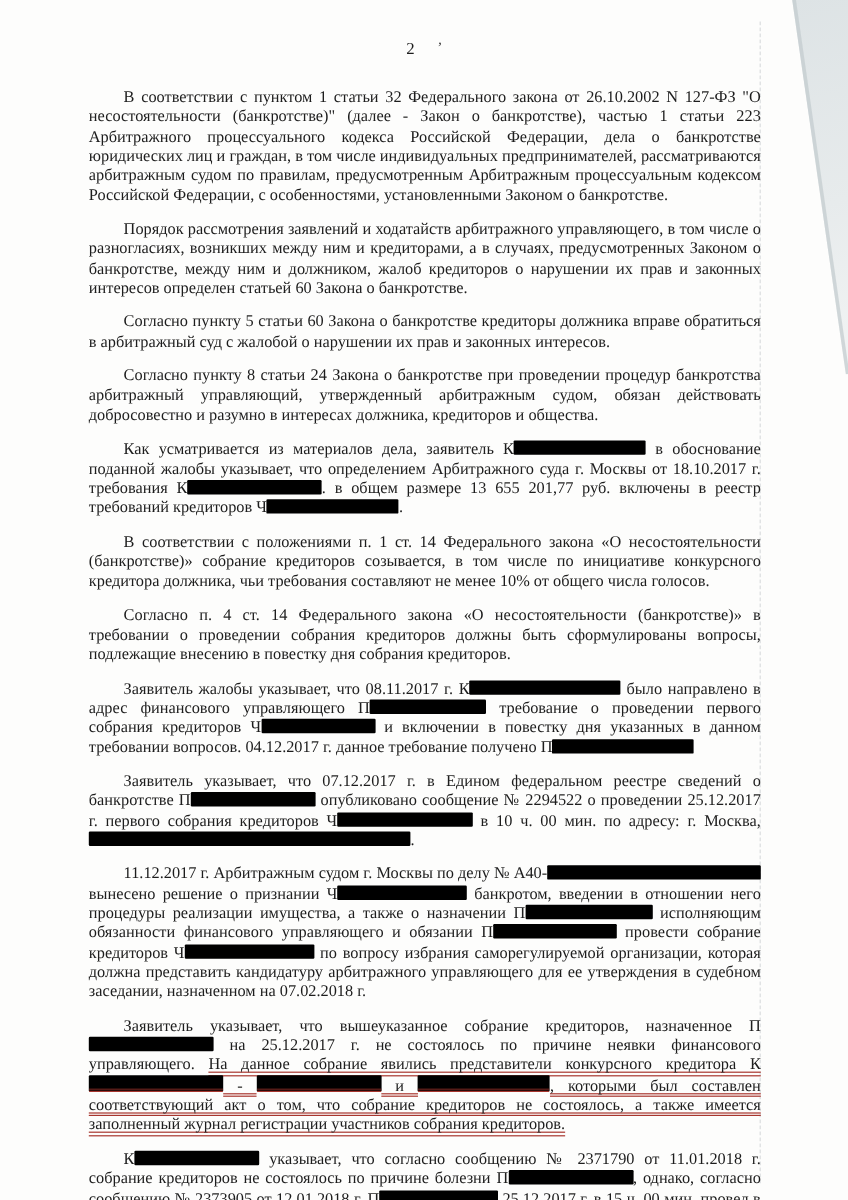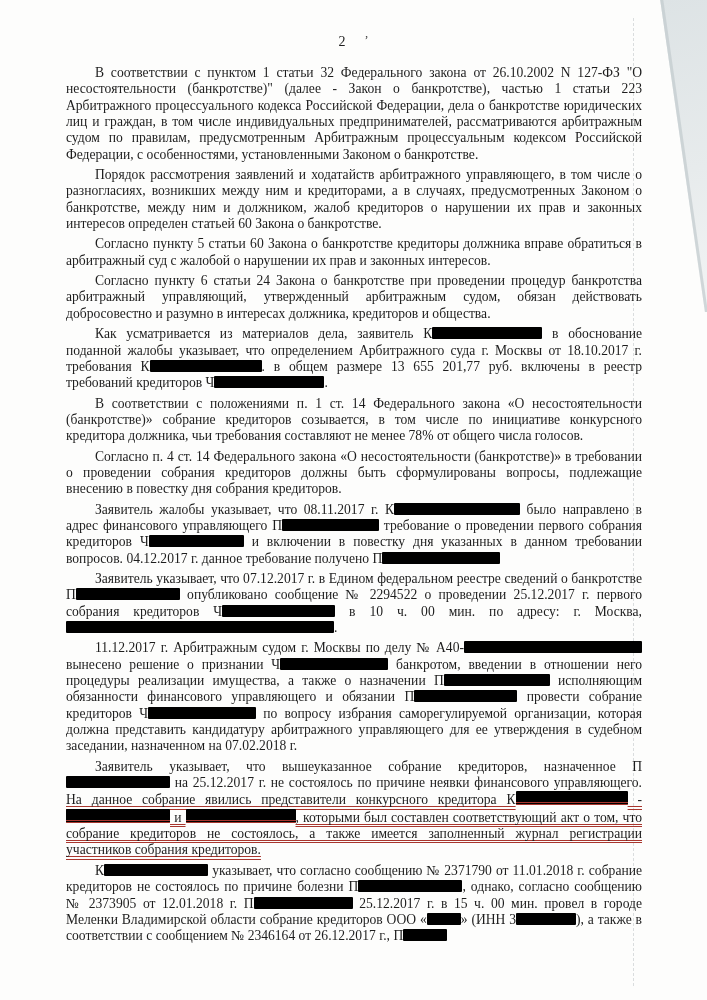--- a/index.html
+++ b/index.html
@@ -36,21 +36,21 @@
   .page-number-mark{
     display:inline-block;margin-left:18px;font-size:12px;color:#3a3a3a;
     transform:translateY(-2px);
   }
   .body-text{
     position:absolute;left:62px;top:61px;width:584px;
     font-size:13.6px;line-height:16.35px;
     text-align:justify;
     -webkit-hyphens:auto;hyphens:auto;
   }
-  .body-text p{margin:4px;text-indent:29px;}
+  .body-text p{margin:12px;text-indent:29px;}
   .redact{
     display:inline-block;height:12px;background:#000;
     vertical-align:-1px;border-radius:1px;
   }
   .red-ul{
     text-decoration-line:underline;
     text-decoration-style:double;
     text-decoration-color:#a8362e;
     text-decoration-skip-ink:none;
     text-underline-offset:2px;
@@ -66,23 +66,23 @@
   <div class="crease"></div>
 
   <div class="page-number-row">
     <span>2</span><span class="page-number-mark">’</span>
   </div>
 
   <div class="body-text">
       <p><span>В соответствии с пунктом 1 статьи 32 Федерального закона от 26.10.2002 N 127-ФЗ "О несостоятельности (банкротстве)" (далее - Закон о банкротстве), частью 1 статьи 223 Арбитражного процессуального кодекса Российской Федерации, дела о банкротстве юридических лиц и граждан, в том числе индивидуальных предпринимателей, рассматриваются арбитражным судом по правилам, предусмотренным Арбитражным процессуальным кодексом Российской Федерации, с особенностями, установленными Законом о банкротстве.</span></p>
       <p><span>Порядок рассмотрения заявлений и ходатайств арбитражного управляющего, в том числе о разногласиях, возникших между ним и кредиторами, а в случаях, предусмотренных Законом о банкротстве, между ним и должником, жалоб кредиторов о нарушении их прав и законных интересов определен статьей 60 Закона о банкротстве.</span></p>
       <p><span>Согласно пункту 5 статьи 60 Закона о банкротстве кредиторы должника вправе обратиться в арбитражный суд с жалобой о нарушении их прав и законных интересов.</span></p>
-      <p><span>Согласно пункту 6 статьи 24 Закона о банкротстве при проведении процедур банкротства арбитражный управляющий, утвержденный арбитражным судом, обязан действовать добросовестно и разумно в интересах должника, кредиторов и общества.</span></p>
+      <p><span>Согласно пункту 8 статьи 24 Закона о банкротстве при проведении процедур банкротства арбитражный управляющий, утвержденный арбитражным судом, обязан действовать добросовестно и разумно в интересах должника, кредиторов и общества.</span></p>
       <p><span>Как усматривается из материалов дела, заявитель К</span><span class="redact" style="width: 110px; background: rgb(0, 0, 0);"></span><span> в обоснование поданной жалобы указывает, что определением Арбитражного суда г. Москвы от 18.10.2017 г. требования К</span><span class="redact" style="width: 112px; background: rgb(0, 0, 0);"></span><span>. в общем размере 13 655 201,77 руб. включены в реестр требований кредиторов Ч</span><span class="redact" style="width: 110px; background: rgb(0, 0, 0);"></span><span>.</span></p>
-      <p><span>В соответствии с положениями п. 1 ст. 14 Федерального закона «О несостоятельности (банкротстве)» собрание кредиторов созывается, в том числе по инициативе конкурсного кредитора должника, чьи требования составляют не менее 78% от общего числа голосов.</span></p>
+      <p><span>В соответствии с положениями п. 1 ст. 14 Федерального закона «О несостоятельности (банкротстве)» собрание кредиторов созывается, в том числе по инициативе конкурсного кредитора должника, чьи требования составляют не менее 10% от общего числа голосов.</span></p>
       <p><span>Согласно п. 4 ст. 14 Федерального закона «О несостоятельности (банкротстве)» в требовании о проведении собрания кредиторов должны быть сформулированы вопросы, подлежащие внесению в повестку дня собрания кредиторов.</span></p>
       <p><span>Заявитель жалобы указывает, что 08.11.2017 г. К</span><span class="redact" style="width: 126px; background: rgb(0, 0, 0);"></span><span> было направлено в адрес финансового управляющего П</span><span class="redact" style="width: 97px; background: rgb(0, 0, 0);"></span><span> требование о проведении первого собрания кредиторов Ч</span><span class="redact" style="width: 95px; background: rgb(0, 0, 0);"></span><span> и включении в повестку дня указанных в данном требовании вопросов. 04.12.2017 г. данное требование получено П</span><span class="redact" style="width: 118px; background: rgb(0, 0, 0);"></span></p>
       <p><span>Заявитель указывает, что 07.12.2017 г. в Едином федеральном реестре сведений о банкротстве П</span><span class="redact" style="width: 104px; background: rgb(0, 0, 0);"></span><span> опубликовано сообщение № 2294522 о проведении 25.12.2017 г. первого собрания кредиторов Ч</span><span class="redact" style="width: 113px; background: rgb(0, 0, 0);"></span><span> в 10 ч. 00 мин. по адресу: г. Москва, </span><span class="redact" style="width: 268px; background: rgb(0, 0, 0);"></span><span>.</span></p>
       <p><span>11.12.2017 г. Арбитражным судом г. Москвы по делу № А40-</span><span class="redact" style="width: 178px; background: rgb(0, 0, 0);"></span><span> вынесено решение о признании Ч</span><span class="redact" style="width: 108px; background: rgb(0, 0, 0);"></span><span> банкротом, введении в отношении него процедуры реализации имущества, а также о назначении П</span><span class="redact" style="width: 106px; background: rgb(0, 0, 0);"></span><span> исполняющим обязанности финансового управляющего и обязании П</span><span class="redact" style="width: 103px; background: rgb(0, 0, 0);"></span><span> провести собрание кредиторов Ч</span><span class="redact" style="width: 108px; background: rgb(0, 0, 0);"></span><span> по вопросу избрания саморегулируемой организации, которая должна представить кандидатуру арбитражного управляющего для ее утверждения в судебном заседании, назначенном на 07.02.2018 г.</span></p>
       <p><span>Заявитель указывает, что вышеуказанное собрание кредиторов, назначенное П</span><span class="redact" style="width: 104px; background: rgb(0, 0, 0);"></span><span> на 25.12.2017 г. не состоялось по причине неявки финансового управляющего. </span><span class="red-ul"><span>На данное собрание явились представители конкурсного кредитора К</span><span class="redact" style="width: 112px; background: rgb(0, 0, 0);"></span><span> - </span><span class="redact" style="width: 104px; background: rgb(0, 0, 0);"></span><span> и </span><span class="redact" style="width: 110px; background: rgb(0, 0, 0);"></span><span>, которыми был составлен соответствующий акт о том, что собрание кредиторов не состоялось, а также имеется заполненный журнал регистрации участников собрания кредиторов.</span></span></p>
       <p><span>К</span><span class="redact" style="width: 104px; background: rgb(0, 0, 0);"></span><span> указывает, что согласно сообщению № 2371790 от 11.01.2018 г. собрание кредиторов не состоялось по причине болезни П</span><span class="redact" style="width: 104px; background: rgb(0, 0, 0);"></span><span>, однако, согласно сообщению № 2373905 от 12.01.2018 г. П</span><span class="redact" style="width: 99px; background: rgb(0, 0, 0);"></span><span> 25.12.2017 г. в 15 ч. 00 мин. провел в городе Меленки Владимирской области собрание кредиторов ООО «</span><span class="redact" style="width: 34px; background: rgb(0, 0, 0);"></span><span>» (ИНН 3</span><span class="redact" style="width: 60px; background: rgb(0, 0, 0);"></span><span>), а также в соответствии с сообщением № 2346164 от 26.12.2017 г., П</span><span class="redact" style="width: 44px; background: rgb(0, 0, 0);"></span></p>
     </div>
 </div>
 
 </body></html>

